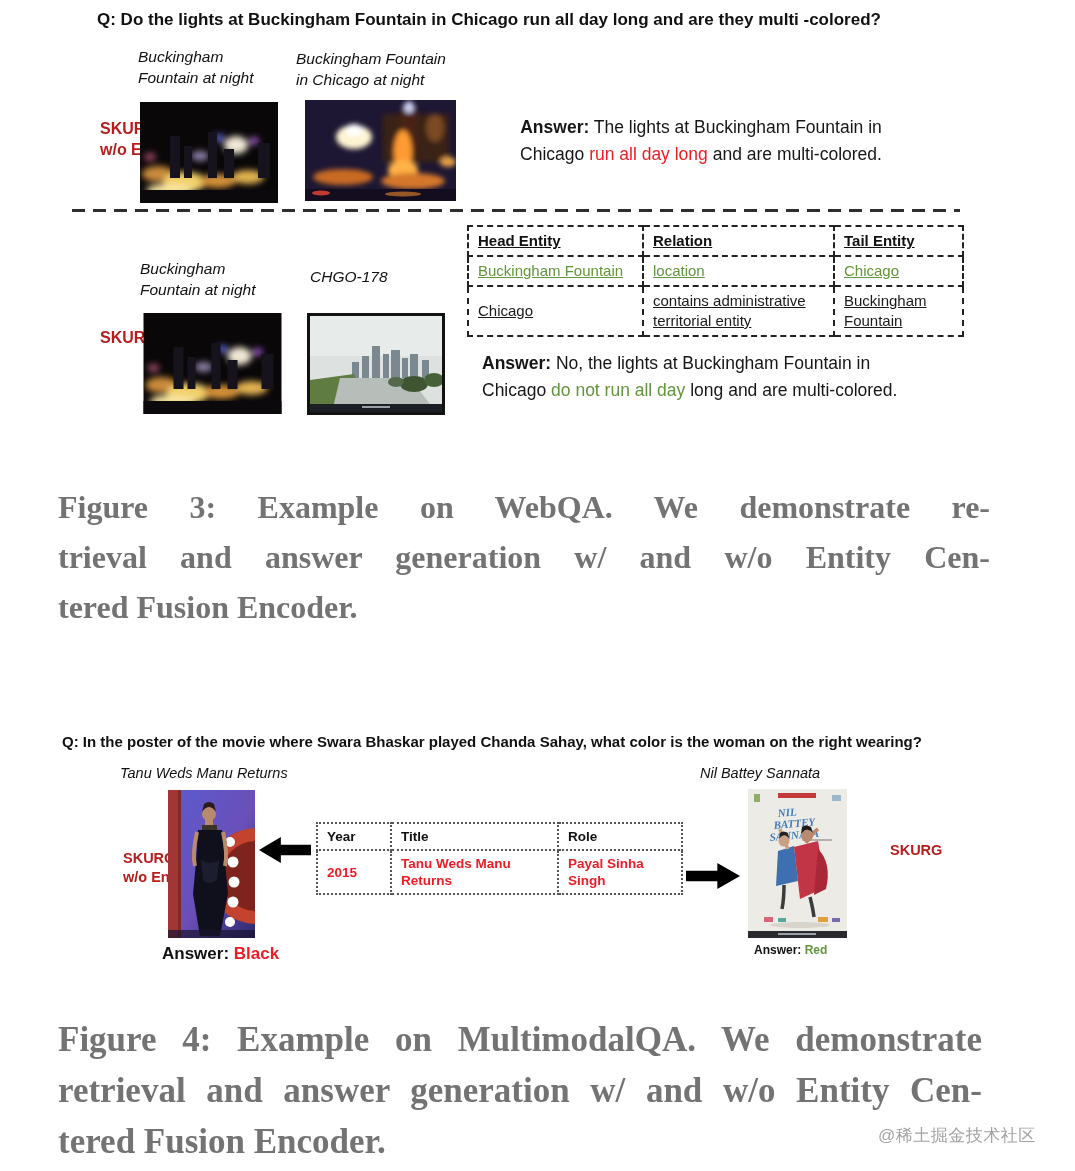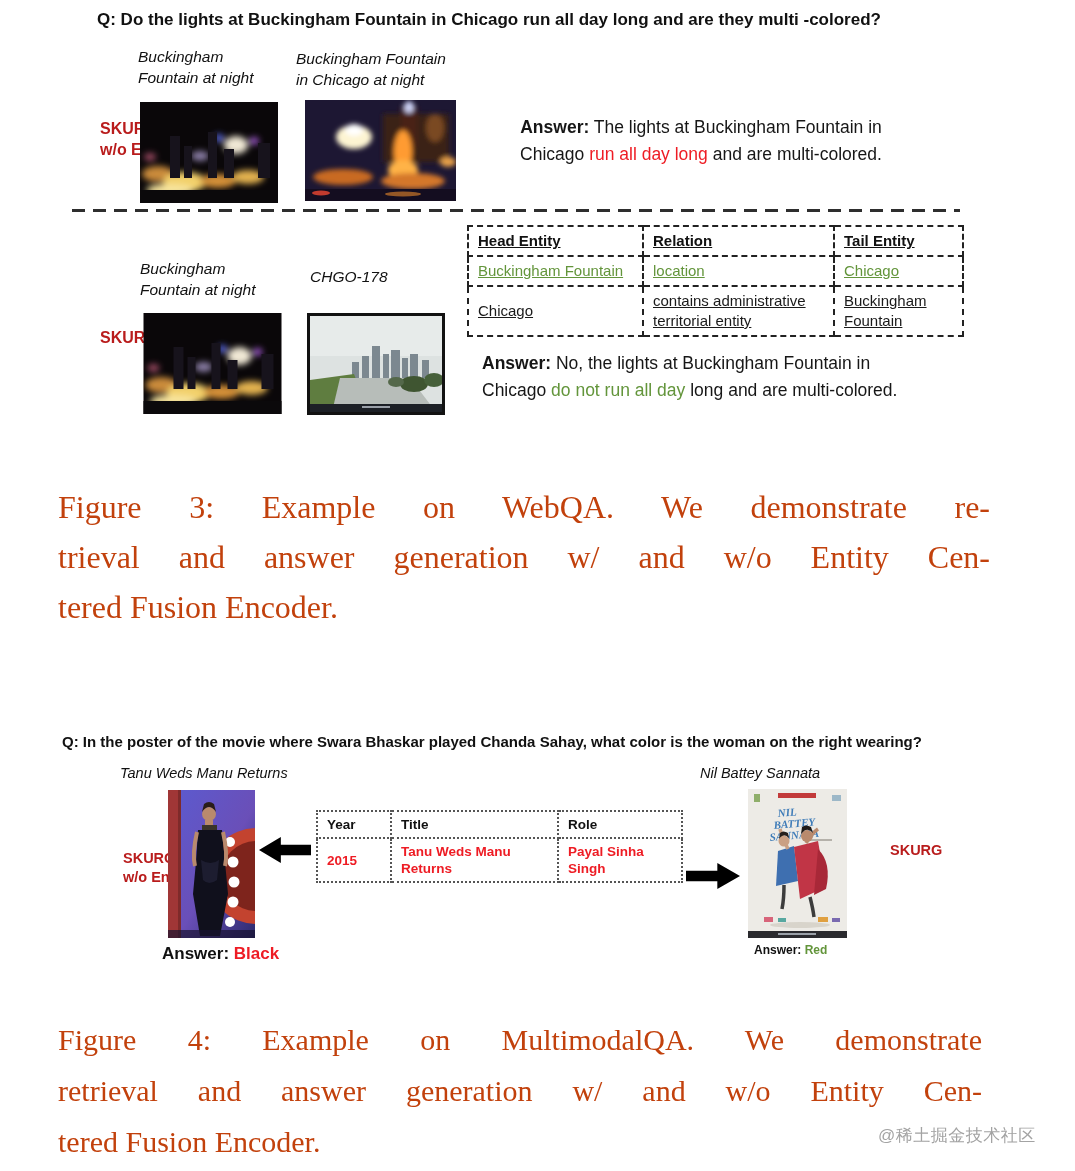--- a/index.html
+++ b/index.html
@@ -13,26 +13,26 @@
   .cap{font-style:italic;text-align:left;color:#111;}
   .mlabel{font-weight:700;color:#b91c1c;margin-left:28px;}
   .ansbox{color:#161616;}
   
   .divider{height:3px;background:repeating-linear-gradient(90deg,#2e2e2e 0 13px,transparent 13px 21px);}
   
   table.t1{border-collapse:collapse;table-layout:fixed;font-size:15px;}
   table.t1 td,table.t1 th{border:2px dashed #222;padding:4px 9px;text-align:left;vertical-align:middle;line-height:20px;text-decoration:underline;}
   table.t1 th{font-weight:700;color:#111;}
   
-  table.t2{border-collapse:collapse;table-layout:fixed;font-size:13.5px;}
+  table.t2{border-collapse:collapse;table-layout:fixed;font-size:13.5px;margin-top:12px;}
   table.t2 td,table.t2 th{border:2px dotted #555;padding:4px 9px;text-align:left;vertical-align:middle;line-height:17px;}
   table.t2 th{font-weight:700;color:#111;}
   table.t2 td{font-weight:700;}
   
-  .figcap{font-family:"Liberation Serif",serif;color:#c2410c;}
+  .figcap{font-family:"Liberation Serif",serif;color:#737373;font-weight:bold;}
   .figcap .jline{text-align:justify;text-align-last:justify;}
   
   .arrow-left{background:#000;clip-path:polygon(0 50%,42% 0,42% 30%,100% 30%,100% 70%,42% 70%,42% 100%);}
   .arrow-right{background:#000;clip-path:polygon(100% 50%,58% 0,58% 30%,0 30%,0 70%,58% 70%,58% 100%);}
   .watermark{color:#a3a3a3;font-size:17px;letter-spacing:.5px;}
   svg{display:block;}
   .framed{border:3px solid #121212;box-sizing:border-box;background:#dfe3e2;}
 </style>
 </head>
 <body>
@@ -325,21 +325,21 @@
 
   <div class="abs b" style="left:162px;top:944px;font-size:17px;color:#111;">
     <span>Answer:</span>
     <span class="red">Black</span>
   </div>
   <div class="abs b" style="left:754px;top:943px;font-size:12px;color:#111;">
     <span>Answer:</span>
     <span class="green">Red</span>
   </div>
 
-  <div class="abs figcap" style="left:58px;top:1014px;width:924px;font-size:30px;line-height:51px;">
+  <div class="abs figcap" style="left:58px;top:1014px;width:924px;font-size:35px;line-height:51px;">
     <div class="jline">Figure 4: Example on MultimodalQA. We demonstrate</div>
     <div class="jline">retrieval and answer generation w/ and w/o Entity Cen-</div>
     <div>tered Fusion Encoder.</div>
   </div>
 
   <div class="abs watermark" style="left:878px;top:1124px;">@稀土掘金技术社区</div>
 
 </div>
 
 </body></html>

